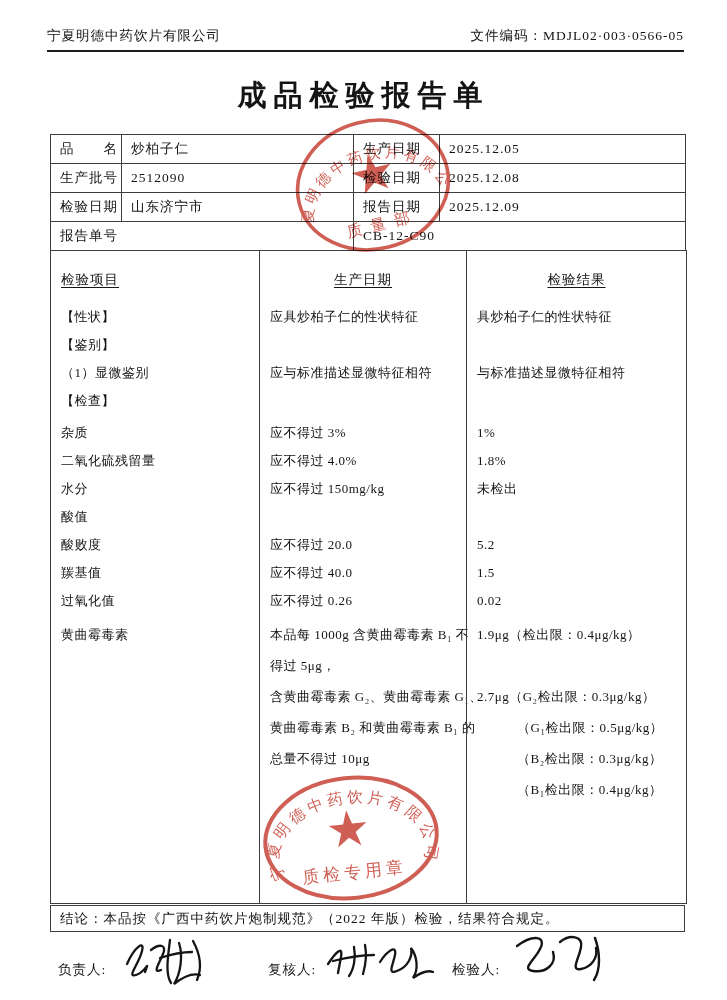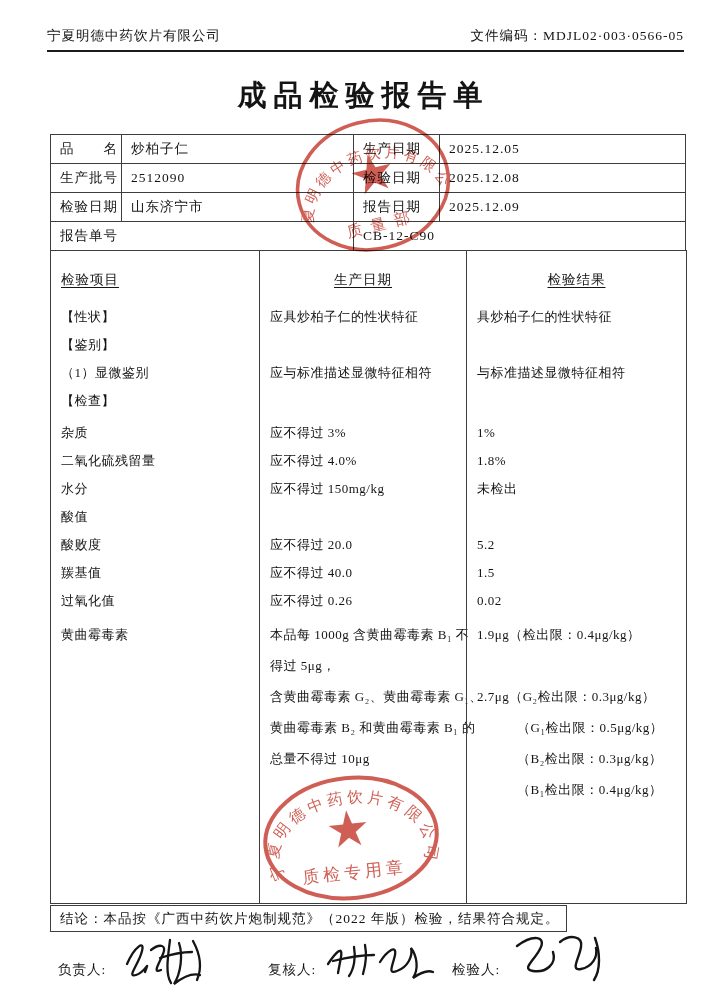--- a/index.html
+++ b/index.html
@@ -41,21 +41,21 @@
   .slot-head.center{justify-content:center;}
   .slot-head span{text-decoration:underline;text-underline-offset:3px;}
   .g14{height:14px;}
   .g4{height:4px;}
   .l28{height:28px;line-height:28px;font-size:13px;letter-spacing:0.5px;white-space:nowrap;padding-left:10px;}
   .l31{height:31px;line-height:31px;font-size:13px;letter-spacing:0.5px;white-space:nowrap;padding-left:10px;}
   .indent{padding-left:50px;}
   .fill{flex:1;}
   
   .conclusion{
-    top:905px;left:50px;width:517px;height:27px;border:1px solid #3d3d3d;
+    top:905px;left:50px;width:635px;height:27px;border:1px solid #3d3d3d;
     box-sizing:border-box;font-size:13.5px;letter-spacing:1px;line-height:25px;
     padding-left:9px;white-space:nowrap;
   }
   .footer-row{top:934px;left:50px;width:635px;height:60px;font-size:13.5px;letter-spacing:1px;}
   .footer-label{position:absolute;top:3px;margin-top:24px;}
   .fl1{left:8px;} .fl2{left:218px;} .fl3{left:402px;}
   .sig{position:absolute;}
   .stamp{mix-blend-mode:multiply;opacity:0.82;}
 </style>
 </head>

